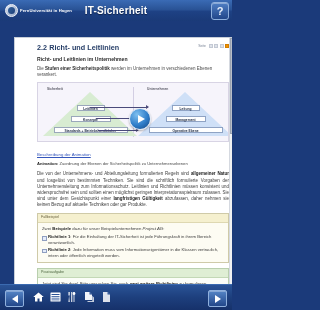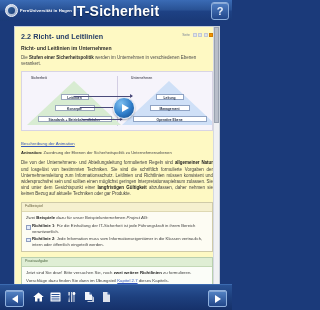--- a/index.html
+++ b/index.html
@@ -32,45 +32,46 @@
     content:"";position:absolute;left:2px;top:2px;width:7px;height:7px;
     border-radius:50%;
     background:linear-gradient(135deg,#35649f,#1d3f78);
   }
   .logo-text{
     font-size:4.2px;line-height:6px;letter-spacing:.1px;
     color:#ffffff;font-weight:bold;white-space:nowrap;
   }
   .topbar-title{
     position:absolute;left:0;right:0;text-align:center;
-    font-size:14px;font-weight:bold;color:#ffffff;
+    font-size:10px;font-weight:bold;color:#ffffff;
     letter-spacing:.2px;
     text-shadow:0 1px 1px rgba(0,0,0,.45);
     pointer-events:none;
   }
   .help-btn{
     position:absolute;right:3px;top:2px;width:16px;height:16px;
     border-radius:3px;
     background:linear-gradient(to bottom,#4f7fc4,#22478a);
     border:1px solid #8fb0dd;
     color:#e8f0fb;font-size:11px;font-weight:bold;
     display:flex;align-items:center;justify-content:center;
     box-shadow:inset 0 1px 0 rgba(255,255,255,.35);
   }
 
   
   .stage{
     position:absolute;left:0;top:21px;width:232px;height:264px;
     background:#1b3a7a;
   }
   .page{
-    position:absolute;left:14px;top:5px;width:204px;height:258px;
-    background:#fef9c3;
+    position:absolute;left:14px;top:16px;width:204px;height:258px;
+    background:#ffffff;
     border:1px solid #c8cfd9;
     overflow:hidden;
+    padding-left:16px;
   }
   .page-inner{padding:5px 6px 0 6px;}
 
   
   .page-scroll{
     position:absolute;right:0;top:0;width:5px;height:258px;
     background:#f0f1f3;border-left:1px solid #d5d9e0;
   }
   .page-scroll-thumb{
     position:absolute;left:0;top:0;width:5px;height:96px;

